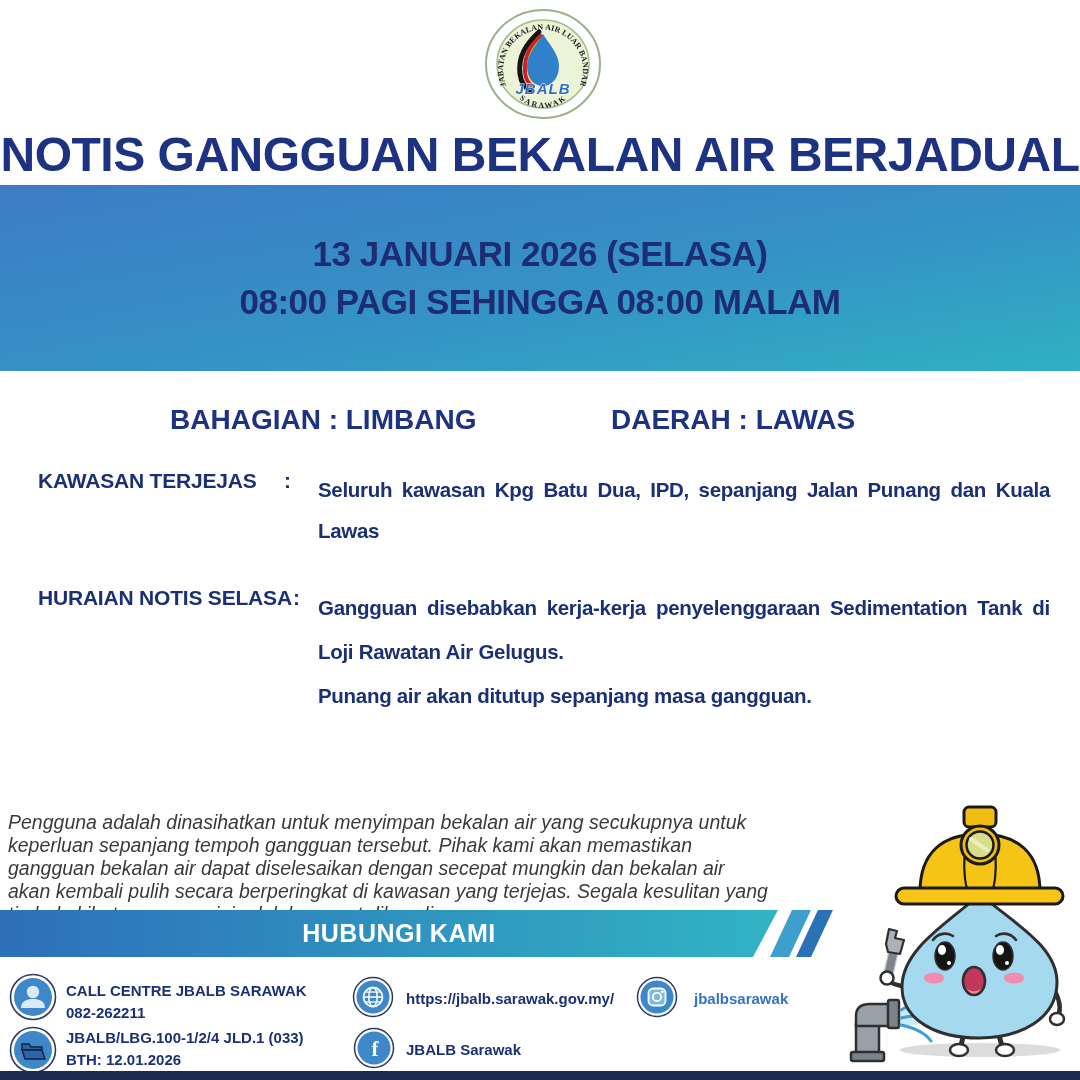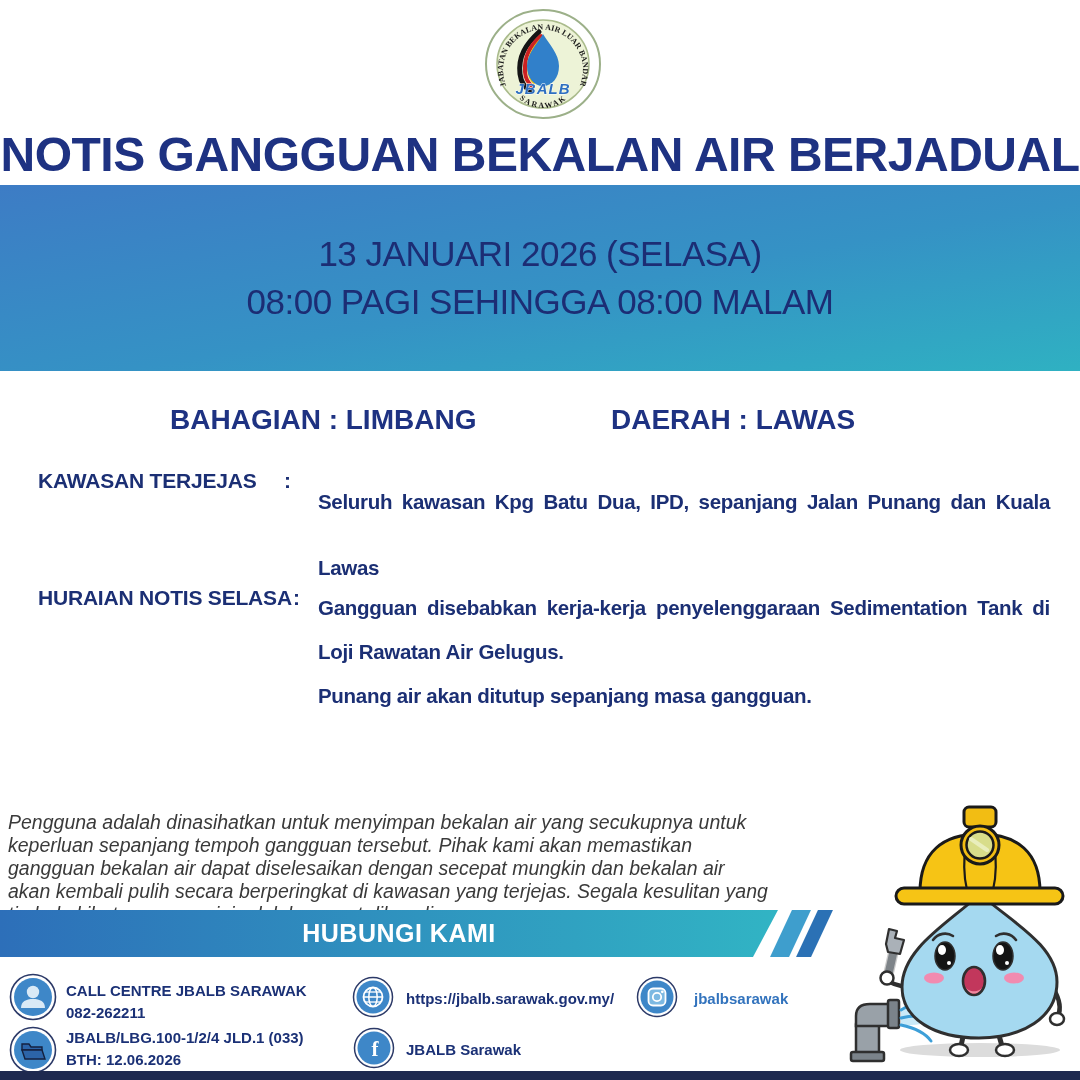--- a/index.html
+++ b/index.html
@@ -10,34 +10,34 @@
   .logo{position:absolute;left:484px;top:8px;width:118px;height:112px;}
 
   
   .title{position:absolute;left:0;top:127px;width:100%;text-align:center;
          font-size:48px;font-weight:bold;color:#1e3282;letter-spacing:-0.5px;}
 
   
   .band{position:absolute;left:0;top:185px;width:1080px;height:186px;
         background:linear-gradient(170deg,#3d7cc5 0%,#3592c5 55%,#2fb1c2 100%);
         display:flex;flex-direction:column;align-items:center;justify-content:center;gap:8px;}
-  .band .band-line{font-size:35px;font-weight:normal;color:#1c2d74;letter-spacing:-0.5px;}
+  .band .band-line{font-size:35px;font-weight:bold;color:#1c2d74;letter-spacing:-0.5px;}
 
   
   .region-bahagian{position:absolute;left:170px;top:404px;font-size:28px;font-weight:bold;color:#1e3282;}
   .region-daerah{position:absolute;left:577px;top:404px;font-size:28px;font-weight:bold;color:#1e3282;margin-left:34px;}
 
   
   .sec-label{position:absolute;font-size:21px;font-weight:bold;color:#1b2f74;letter-spacing:-0.2px;}
   .sec-colon{position:absolute;font-size:21px;font-weight:bold;color:#1b2f74;}
   .sec-value{position:absolute;left:318px;width:732px;font-size:20.5px;font-weight:bold;
              color:#1b2f74;letter-spacing:-0.3px;text-align:justify;}
   .kawasan-label{left:38px;top:469px;}
   .kawasan-colon{left:284px;top:469px;}
-  .kawasan-value{top:469px;line-height:66px;}
+  .kawasan-value{top:469px;line-height:41px;}
   .huraian-label{left:38px;top:586px;}
   .huraian-colon{left:293px;top:586px;}
   .huraian-value{top:586px;line-height:44px;}
 
   
   .advisory{position:absolute;left:8px;top:811px;width:762px;font-size:19.5px;font-style:italic;
             font-weight:500;color:#3a3a3a;line-height:23px;}
 
   
   .contact-bar{position:absolute;left:0;top:910px;width:778px;height:47px;
@@ -130,21 +130,21 @@
   </div>
 
   <svg class="ct-icon" style="left:9px;top:1026px" width="48" height="48" viewBox="0 0 48 48">
     <circle cx="24" cy="24" r="22.5" fill="#ffffff" stroke="#2c3a68" stroke-width="1.6"></circle>
     <circle cx="24" cy="24" r="19" fill="#3e87c8"></circle>
     <path d="M 13,18 L 20,18 L 22,21 L 33,21 L 33,24 L 13,24 Z" fill="#2c64a8" stroke="#14213f" stroke-width="1.4"></path>
     <path d="M 13,24 L 33,24 L 36,33 L 16,33 Z" fill="#2c64a8" stroke="#14213f" stroke-width="1.4"></path>
   </svg>
   <div class="ct-text ct-ref">
     <div>JBALB/LBG.100-1/2/4 JLD.1 (033)</div>
-    <div>BTH: 12.06.2026</div>
+    <div>BTH: 12.01.2026</div>
   </div>
 
   <svg class="ct-icon" style="left:352px;top:976px" width="42" height="42" viewBox="0 0 42 42">
     <circle cx="21" cy="21" r="19.5" fill="#ffffff" stroke="#2c3a68" stroke-width="1.5"></circle>
     <circle cx="21" cy="21" r="16.5" fill="#3e87c8"></circle>
     <circle cx="21" cy="21" r="9.5" fill="none" stroke="#ffffff" stroke-width="1.8"></circle>
     <ellipse cx="21" cy="21" rx="4.2" ry="9.5" fill="none" stroke="#ffffff" stroke-width="1.5"></ellipse>
     <line x1="11.5" y1="21" x2="30.5" y2="21" stroke="#ffffff" stroke-width="1.5"></line>
     <line x1="13" y1="16" x2="29" y2="16" stroke="#ffffff" stroke-width="1.3"></line>
     <line x1="13" y1="26" x2="29" y2="26" stroke="#ffffff" stroke-width="1.3"></line>

